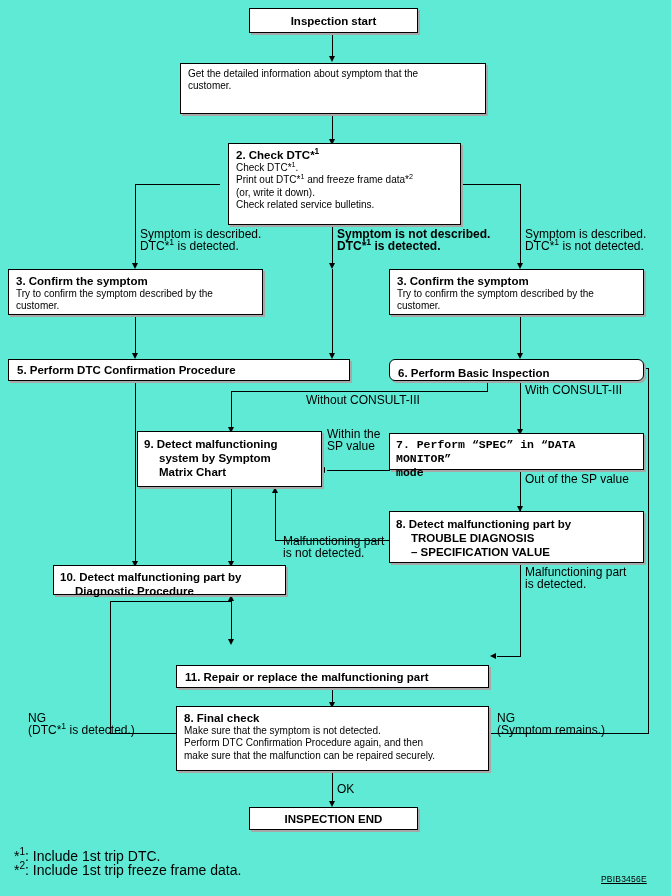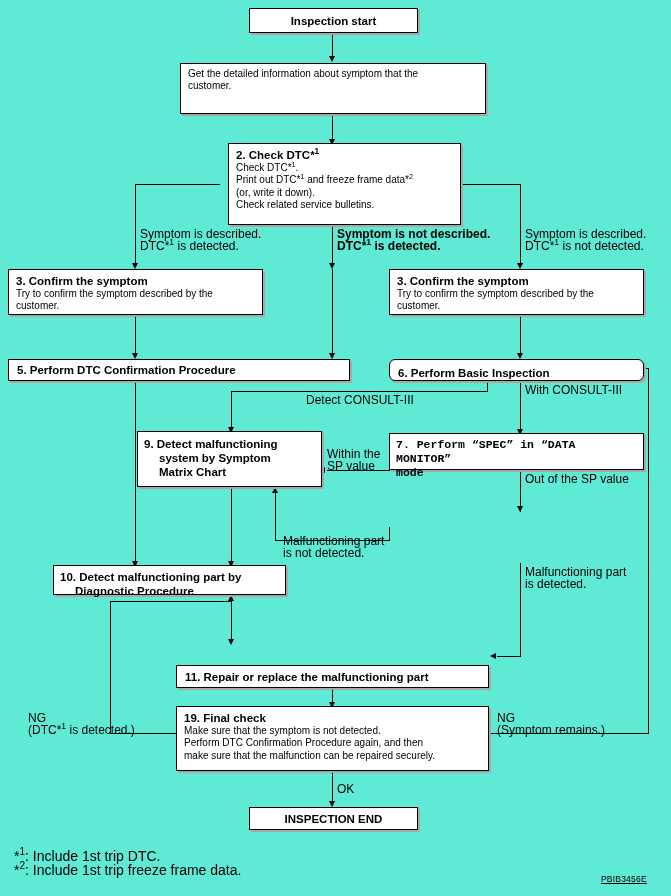--- a/index.html
+++ b/index.html
@@ -206,58 +206,63 @@
 
   <div class="box" style="left:389px; top:359px; width:255px; height:22px; display:flex; align-items:flex-end; padding:0 0 0 8px;border-radius:6px;">
     <div class="ttl">6. Perform Basic Inspection</div>
   </div>
 
   <div class="box" style="left:389px; top:433px; width:255px; height:37px; padding:4px 6px;font-family:Liberation Mono, monospace;">
     <div class="ttl">7. Perform “SPEC” in “DATA MONITOR”
 mode</div>
   </div>
 
+  <div class="box hang" style="left:389px; top:511px; width:255px; height:52px; padding:5px 6px;">
+    <div class="ttl">8. Detect malfunctioning part by
+TROUBLE DIAGNOSIS
+– SPECIFICATION VALUE</div>
+  </div>
 
   <div class="box hang" style="left:137px; top:431px; width:185px; height:56px; padding:5px 6px;">
     <div class="ttl">9. Detect malfunctioning
 system by Symptom
 Matrix Chart</div>
   </div>
 
   <div class="box hang" style="left:53px; top:565px; width:233px; height:30px; padding:4px 6px;">
     <div class="ttl">10. Detect malfunctioning part by
 Diagnostic Procedure</div>
   </div>
 
   <div class="box" style="left:176px; top:665px; width:313px; height:23px; display:flex; align-items:center; padding:0 0 0 8px;">
     <div class="ttl">11. Repair or replace the malfunctioning part</div>
   </div>
 
   <div class="box" style="left:176px; top:706px; width:313px; height:65px;">
-    <div class="ttl">19. Final check</div>
+    <div class="ttl">8. Final check</div>
     <div class="bdy">Make sure that the symptom is not detected.
 Perform DTC Confirmation Procedure again, and then
 make sure that the malfunction can be repaired securely.</div>
   </div>
 
   <div class="box center" style="left:249px; top:807px; width:169px; height:23px;">
     <div class="ttl">INSPECTION END</div>
   </div>
 
   <div class="lbl" style="left:140px; top:228px;">Symptom is described.<br>DTC*<sup>1</sup> is detected.</div>
 
   <div class="lbl" style="left:337px; top:228px;font-weight:bold;">Symptom is not described.<br>DTC*<sup>1</sup> is detected.</div>
 
   <div class="lbl" style="left:525px; top:228px;">Symptom is described.<br>DTC*<sup>1</sup> is not detected.</div>
 
-  <div class="lbl" style="left:306px; top:394px;">Detect CONSULT-III</div>
+  <div class="lbl" style="left:306px; top:394px;">Without CONSULT-III</div>
 
   <div class="lbl" style="left:525px; top:384px;">With CONSULT-III</div>
 
-  <div class="lbl" style="left:327px; top:448px;">Within the
+  <div class="lbl" style="left:327px; top:428px;">Within the
 SP value</div>
 
   <div class="lbl" style="left:525px; top:473px;">Out of the SP value</div>
 
   <div class="lbl" style="left:525px; top:566px;">Malfunctioning part
 is detected.</div>
 
   <div class="lbl" style="left:283px; top:535px;">Malfunctioning part
 is not detected.</div>
 

